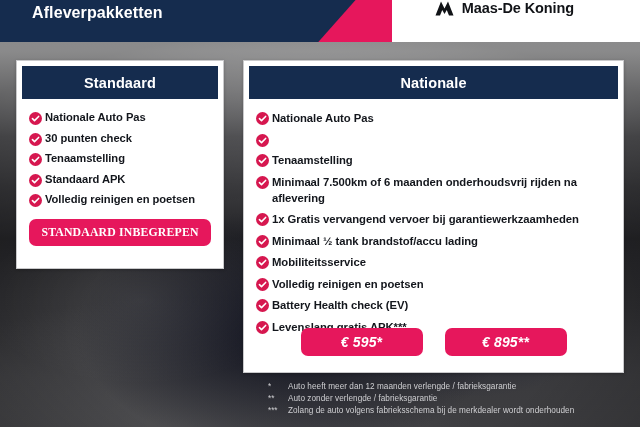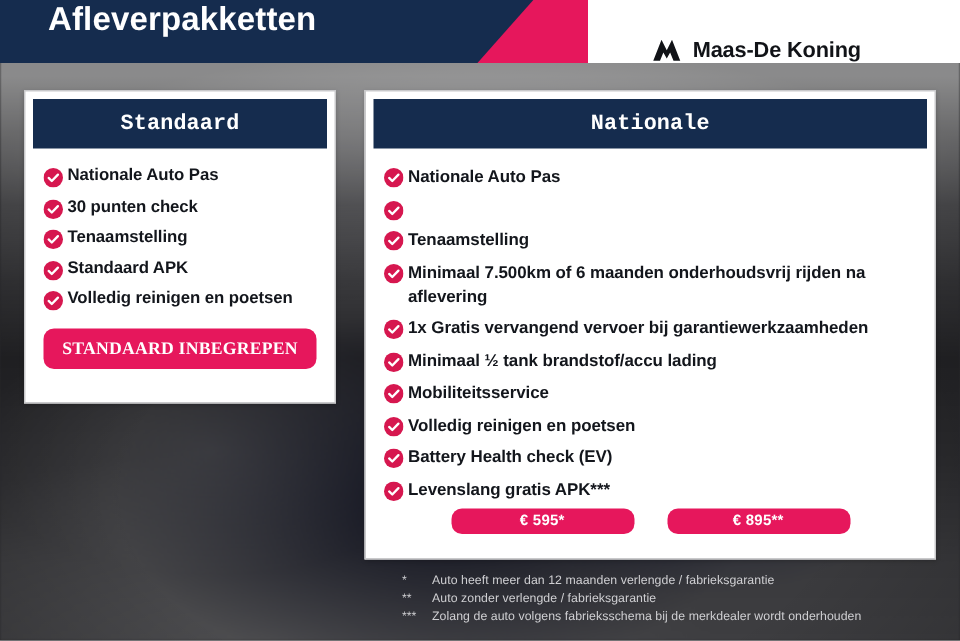--- a/index.html
+++ b/index.html
@@ -68,31 +68,31 @@
     background: #e6175c;
     clip-path: polygon(90.7% 0, 100% 0, 100% 100%, 81.2% 100%);
   }
   .header-title {
     position: absolute;
     left: 32px; top: 0;
     height: 26px;
     display: flex;
     align-items: center;
     color: #ffffff;
-    font-size: 22px;
+    font-size: 16px;
     font-weight: bold;
     letter-spacing: 0.1px;
     z-index: 3;
   }
   .brand {
     position: absolute;
     right: 66px; top: 0;
     height: 42px;
     display: flex;
-    align-items: flex-end;
+    align-items: flex-start;
     gap: 7px;
     z-index: 3;
   }
   .brand-mark { width: 21px; height: 17px; display: block; }
   .brand-name {
     color: #111317;
     font-size: 14.5px;
     font-weight: bold;
     letter-spacing: -0.1px;
     white-space: nowrap;
@@ -113,21 +113,20 @@
     left: 243px; top: 60px;
     width: 381px; height: 313px;
   }
   .card-head {
     margin: 5px 5px 0 5px;
     height: 33px;
     background: #152c4e;
     display: flex;
     align-items: center;
     justify-content: center;
-    font-family: Liberation Mono, monospace;
   }
   .card-head-text {
     color: #ffffff;
     font-size: 14.5px;
     font-weight: bold;
     letter-spacing: 0.1px;
   }
 
   .feature-list {
     list-style: none;
@@ -181,22 +180,23 @@
   .price-row {
     position: absolute;
     left: 0; right: 0;
     bottom: 16px;
     display: flex;
     justify-content: center;
     gap: 22px;
   }
   .btn-price {
     width: 122px;
-    height: 17px;
-    font-size: 10px;
+    height: 28px;
+    font-size: 14px;
+    font-style: italic;
   }
 
   
   .notes {
     position: absolute;
     left: 268px; top: 381px;
     width: 360px;
   }
   .note {
     display: flex;

